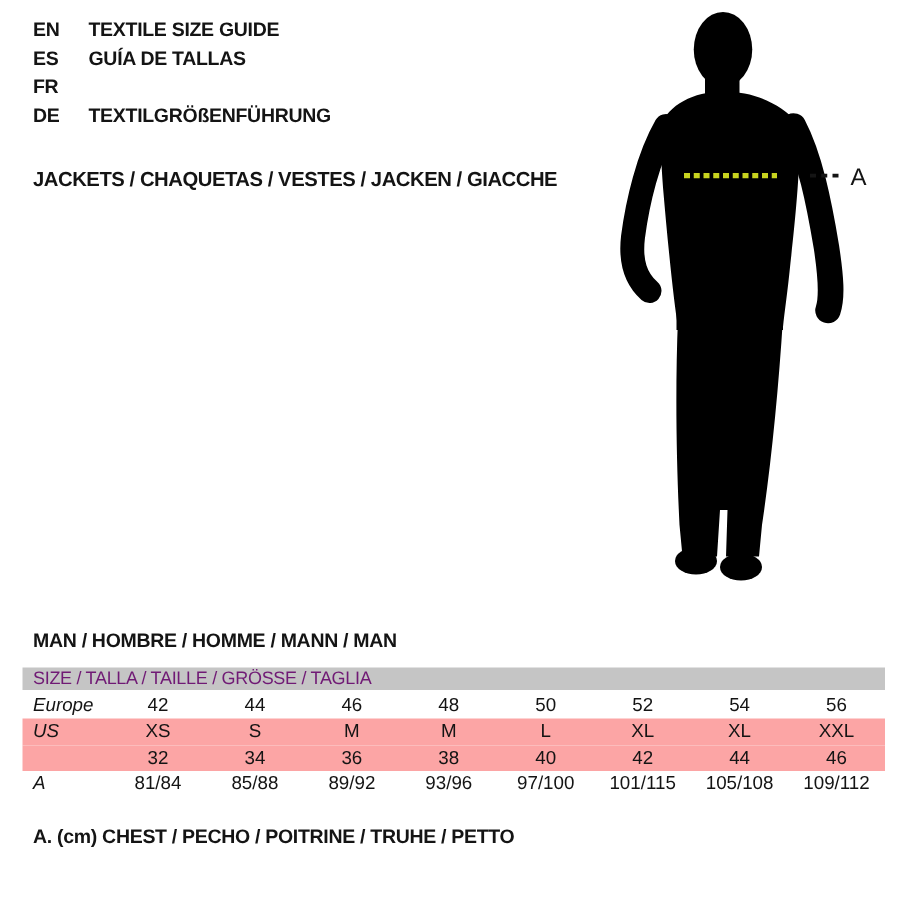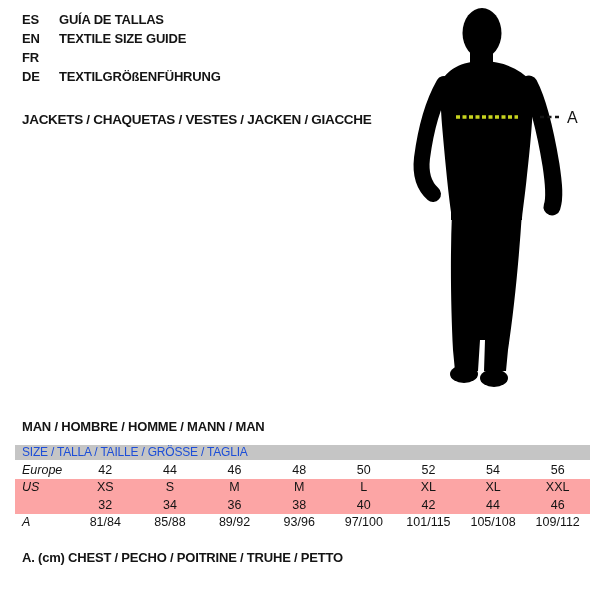--- a/index.html
+++ b/index.html
@@ -35,21 +35,21 @@
   
   .section-title {
     position: absolute; left: 22px; top: 419px;
     font-size: 13px; font-weight: bold; letter-spacing: -0.2px;
   }
 
   
   .size-table { position: absolute; left: 15px; top: 445px; width: 575px; }
   .st-header {
     background: #c5c5c5; height: 15px; line-height: 15px;
-    padding-left: 7px; font-size: 12px; color: #1d4ed8;
+    padding-left: 7px; font-size: 12px; color: #701a75;
     margin-bottom: 2px; letter-spacing: -0.2px;
   }
   .st-row {
     display: grid; grid-template-columns: 58px repeat(8, 1fr);
     height: 17.3px; line-height: 17.3px; font-size: 12.5px;
   }
   .st-row.alt { background: #fca5a5; }
   .st-row .lbl { padding-left: 7px; text-align: left; font-style: italic; }
   .st-row .val { text-align: center; }
 
@@ -57,26 +57,26 @@
   .footnote {
     position: absolute; left: 22px; top: 550px;
     font-size: 13px; font-weight: bold; letter-spacing: -0.2px; text-align: right;
   }
 </style>
 </head>
 <body>
 
 <div class="langs">
   <div class="lang-row">
+    <span class="lang-code">EN</span>
+    <span class="lang-label">TEXTILE SIZE GUIDE</span>
+  </div>
+  <div class="lang-row">
     <span class="lang-code">ES</span>
     <span class="lang-label">GUÍA DE TALLAS</span>
-  </div>
-  <div class="lang-row">
-    <span class="lang-code">EN</span>
-    <span class="lang-label">TEXTILE SIZE GUIDE</span>
   </div>
   <div class="lang-row">
     <span class="lang-code">FR</span>
   </div>
   <div class="lang-row">
     <span class="lang-code">DE</span>
     <span class="lang-label">TEXTILGRÖßENFÜHRUNG</span>
   </div>
 </div>
 

